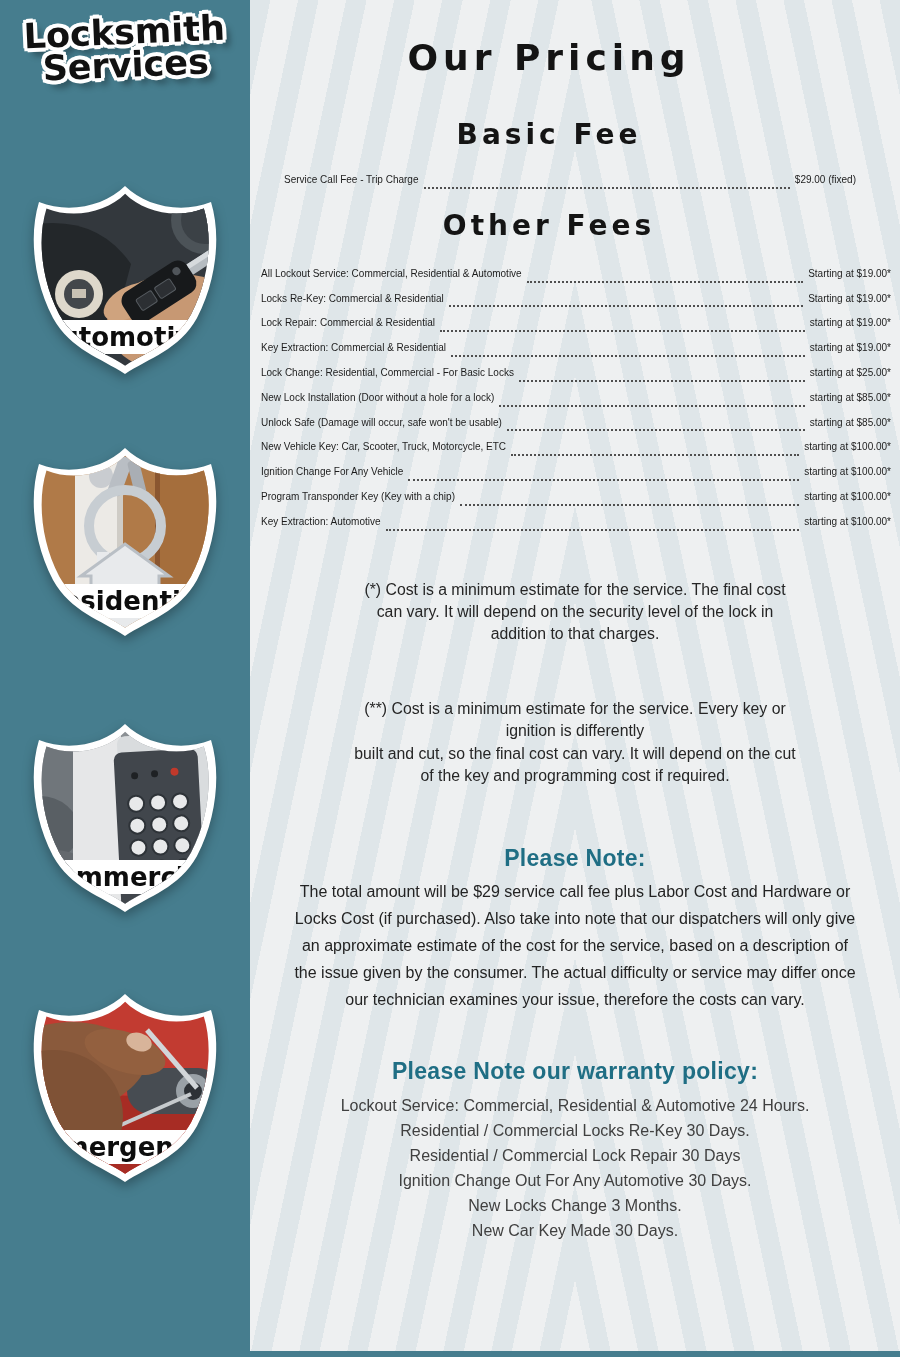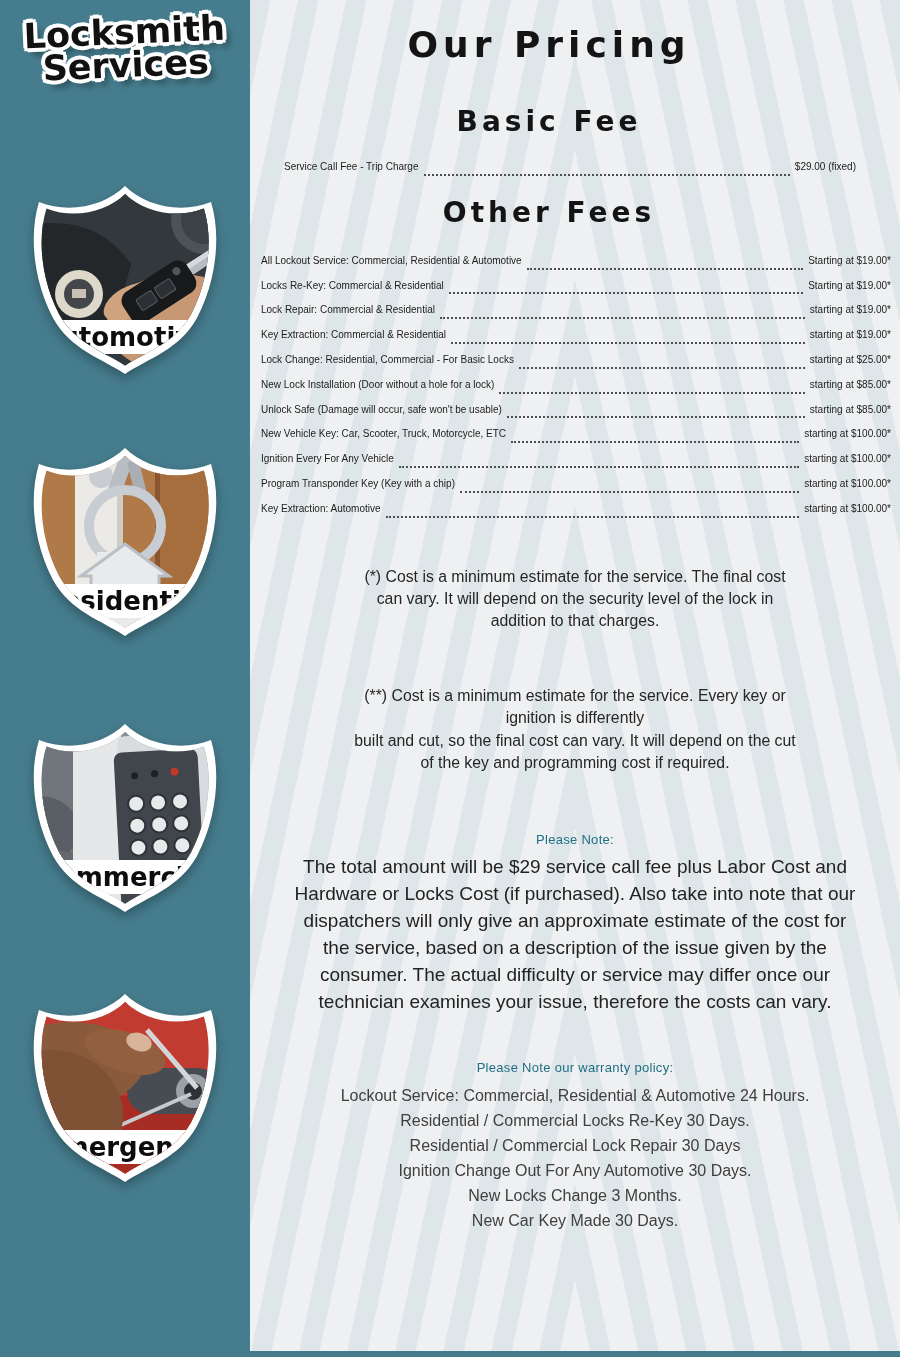--- a/index.html
+++ b/index.html
@@ -21,37 +21,37 @@
 
   
   .main { position:absolute; left:250px; top:0; width:650px; height:100%; background:#eef0f1; overflow:hidden; }
   .stripes-left, .stripes-right { position:absolute; top:0; height:100%; width:50%; }
   .stripes-left  { left:0;  background:repeating-linear-gradient(102deg, #dfe6e9 0 20px, #eef0f1 20px 47px); }
   .stripes-right { right:0; background:repeating-linear-gradient(-102deg, #dfe6e9 0 20px, #eef0f1 20px 47px); }
   .content { position:relative; z-index:1; width:100%; height:100%; }
 
   .script-heading { font-family:"DejaVu Sans", sans-serif; font-weight:bold; color:#141414;
                     text-align:center; transform:translateX(-26px); }
-  .title    { padding-top:24px; font-size:36px; letter-spacing:5px; }
+  .title    { padding-top:37px; font-size:36px; letter-spacing:5px; }
   .subhead  { font-size:28px; letter-spacing:4px; }
   .basic-heading { margin-top:40px; }
   .other-heading { margin-top:16px; }
 
   .fee-row { display:flex; align-items:flex-end; font-size:10px; line-height:24.8px; color:#1c1c1c; }
   .dots { flex:1; margin:0 5px 4px; border-bottom:2px dotted #4f4f4f; align-self:flex-end; min-width:12px; }
   .fee-price { white-space:nowrap; }
   .fee-name { white-space:nowrap; }
   .basic-row { margin:17px 44px 0 34px; }
   .fee-list { margin:20px 9px 0 11px; }
 
   .note { margin-top:44px; text-align:center; font-size:15.8px; line-height:22.4px; color:#262626; }
   .note-2 { margin-top:52px; }
-  .teal-heading { text-align:center; font-size:13px; font-weight:normal; color:#1f6e84; letter-spacing:.3px; }
+  .teal-heading { text-align:center; font-size:23px; font-weight:bold; color:#1f6e84; letter-spacing:.3px; }
   .please-note-heading { margin-top:58px; }
-  .please-note-body { margin:7px auto 0; width:568px; text-align:center; font-size:19px; line-height:26.9px; color:#232323; }
+  .please-note-body { margin:7px auto 0; width:568px; text-align:center; font-size:16px; line-height:26.9px; color:#232323; }
   .warranty-heading { margin-top:44px; }
   .warranty-lines { margin-top:8px; text-align:center; font-size:16px; line-height:25.1px; color:#404040; }
 
   .bottom-strip { position:absolute; left:0; bottom:0; width:100%; height:6px; background:#467d8e; z-index:2; }
 </style>
 </head>
 <body>
 
 <div class="page">
 
@@ -242,21 +242,21 @@
             <span class="fee-name">Unlock Safe (Damage will occur, safe won't be usable)</span>
             <span class="dots"></span>
             <span class="fee-price">starting at $85.00*</span>
           </div>
         <div class="fee-row">
             <span class="fee-name">New Vehicle Key: Car, Scooter, Truck, Motorcycle, ETC</span>
             <span class="dots"></span>
             <span class="fee-price">starting at $100.00*</span>
           </div>
         <div class="fee-row">
-            <span class="fee-name">Ignition Every For Any Vehicle</span>
+            <span class="fee-name">Ignition Change For Any Vehicle</span>
             <span class="dots"></span>
             <span class="fee-price">starting at $100.00*</span>
           </div>
         <div class="fee-row">
             <span class="fee-name">Program Transponder Key (Key with a chip)</span>
             <span class="dots"></span>
             <span class="fee-price">starting at $100.00*</span>
           </div>
         <div class="fee-row">
             <span class="fee-name">Key Extraction: Automotive</span>

